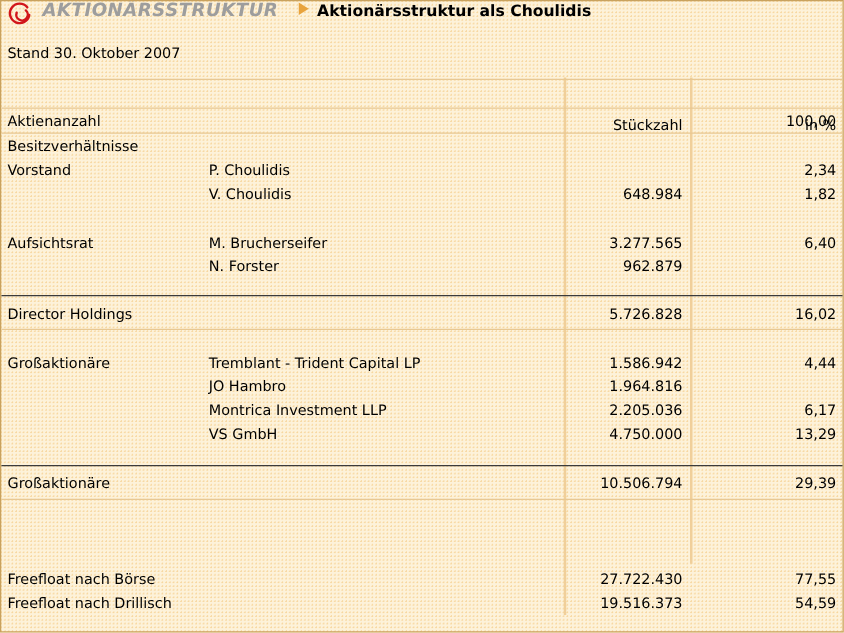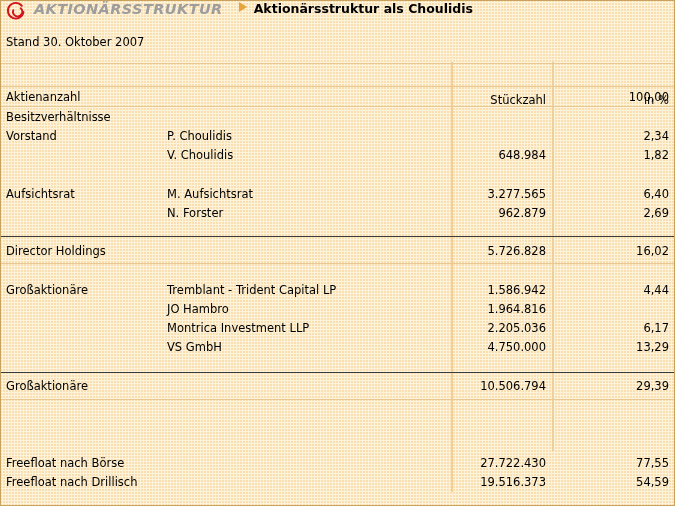--- a/index.html
+++ b/index.html
@@ -192,30 +192,29 @@
 
     <div class="row" style="top:147px;">
       <span class="c-group"></span>
       <span class="c-name">V. Choulidis</span>
       <span class="c-count">648.984</span>
       <span class="c-pct">1,82</span>
     </div>
 
     <div class="row" style="top:186px;">
       <span class="c-group">Aufsichtsrat</span>
-      <span class="c-name">M. Aufsichtsrat</span>
+      <span class="c-name">M. Brucherseifer</span>
       <span class="c-count">3.277.565</span>
       <span class="c-pct">6,40</span>
     </div>
 
     <div class="row" style="top:205px;">
       <span class="c-group"></span>
       <span class="c-name">N. Forster</span>
       <span class="c-count">962.879</span>
-      <span class="c-pct">2,69</span>
     </div>
 
     <div class="row" style="top:243px;">
       <span class="c-group">Director Holdings</span>
       <span class="c-name"></span>
       <span class="c-count">5.726.828</span>
       <span class="c-pct">16,02</span>
     </div>
 
     <div class="row" style="top:282px;">

